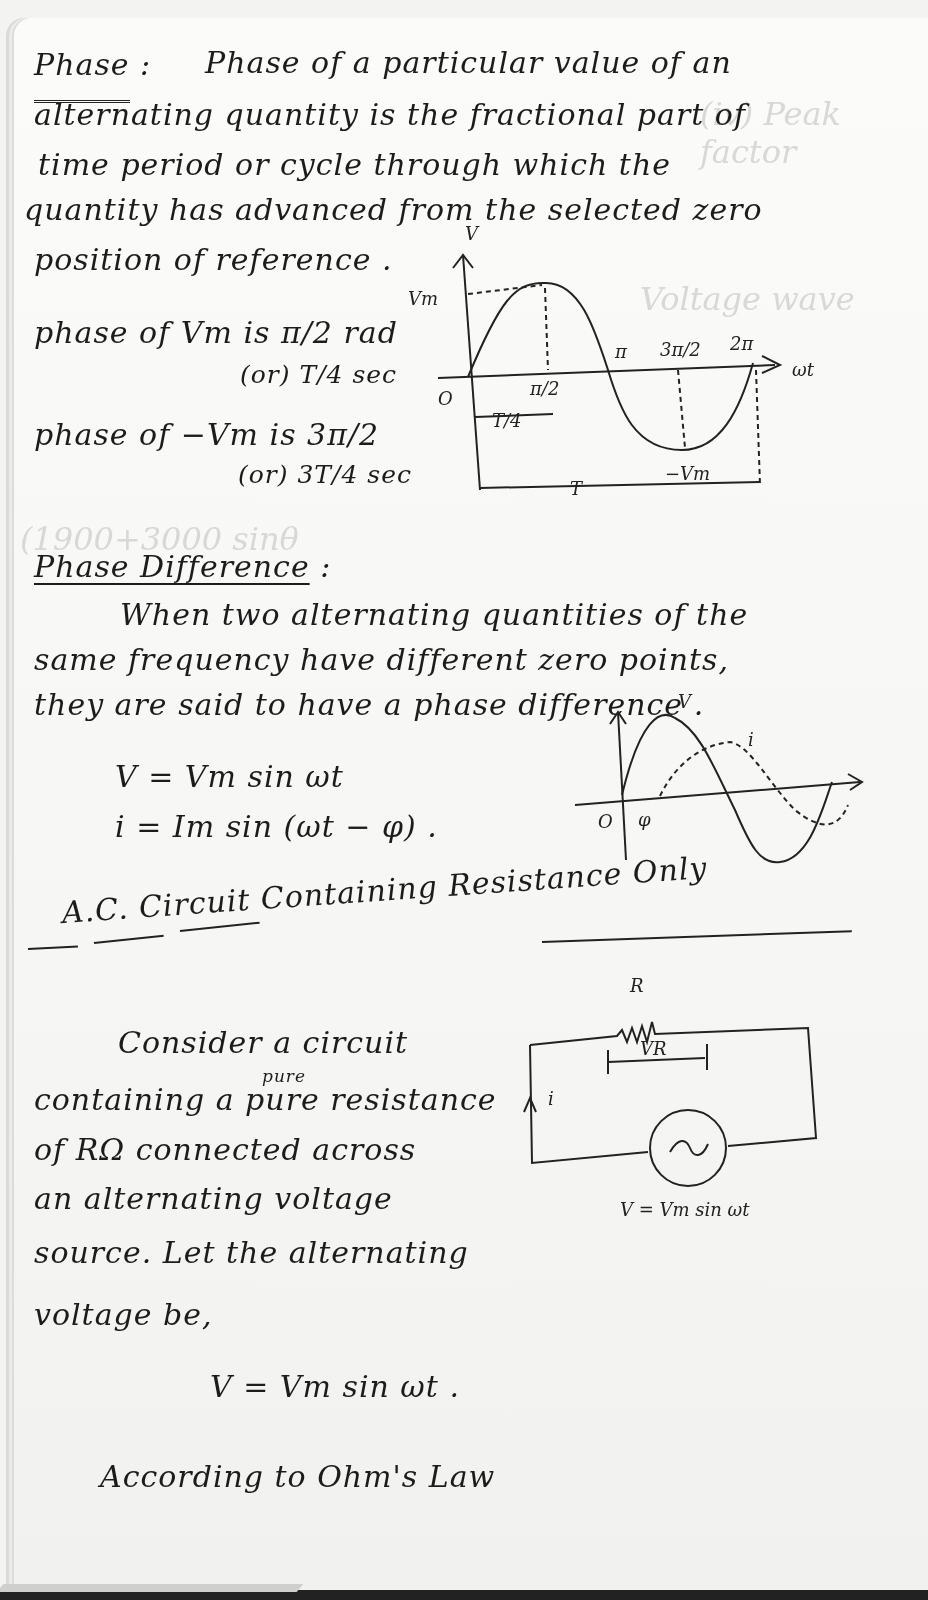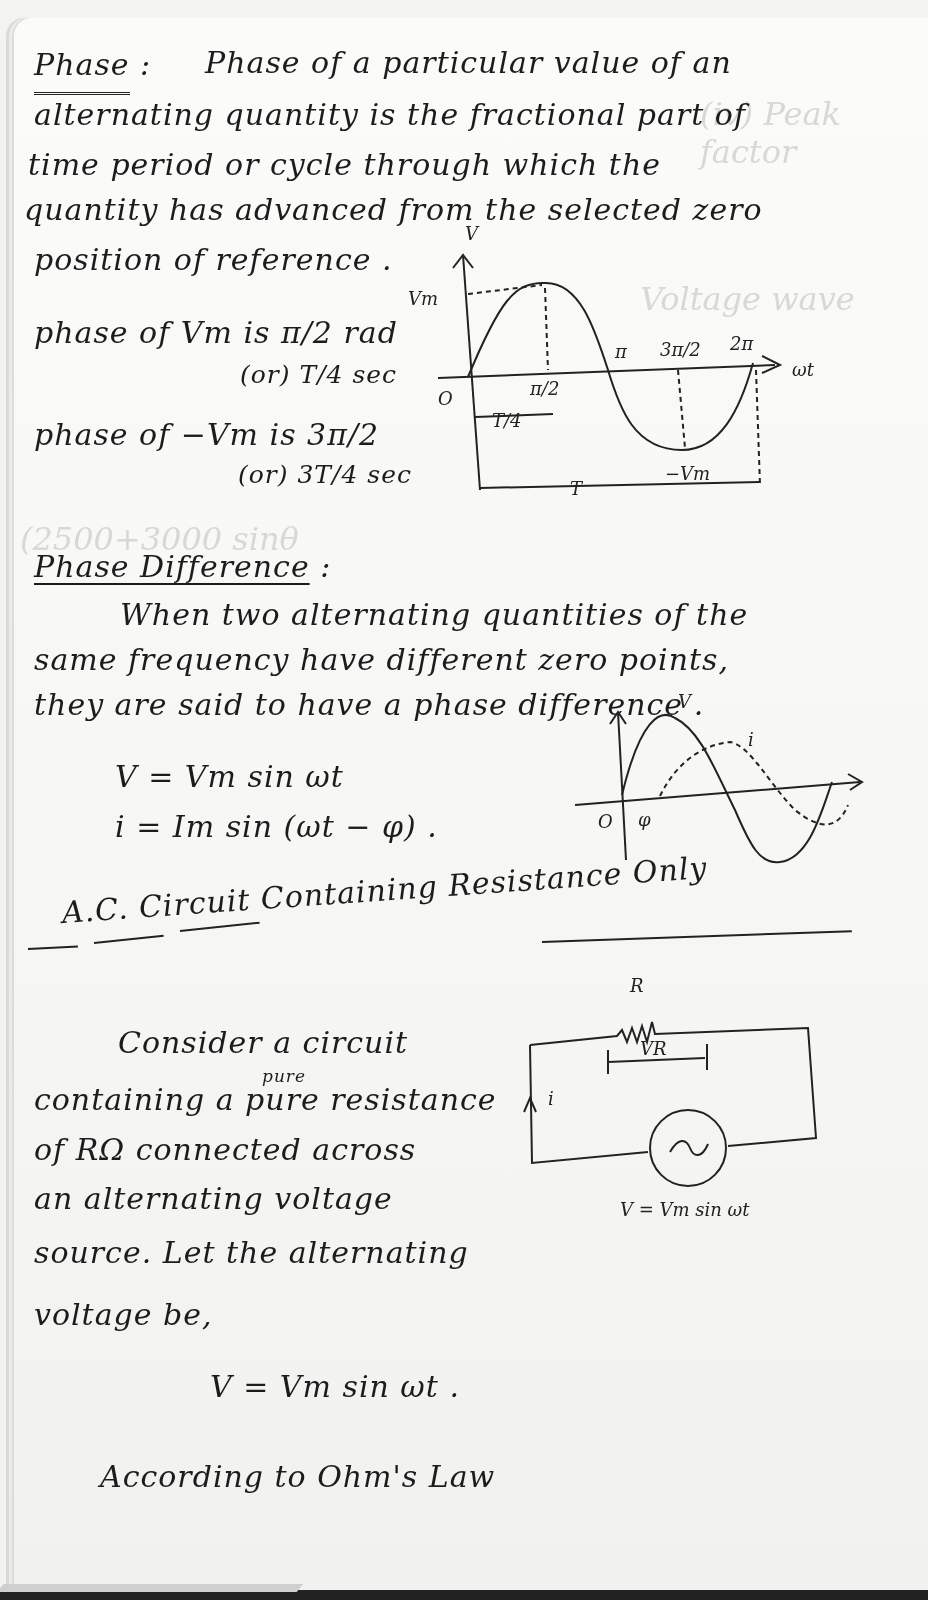--- a/index.html
+++ b/index.html
@@ -15,43 +15,43 @@
       background:linear-gradient(180deg,#fbfbfa 0%,#f6f6f4 60%,#f1f1ef 100%);
       border-radius:18px 0 0 0;
       box-shadow:-2px 0 0 #dcdcda, -5px 0 0 #ebebea, -8px 0 0 #dadad8;
     }
     .bottom-edge { position:absolute; left:0; bottom:0; width:928px; height:10px; background:#222; }
     .bottom-edge::before { content:""; position:absolute; left:0; top:-6px; width:300px; height:8px; background:#cfcfcd; transform:skewX(-40deg); }
     .hw { position:absolute; font-style:italic; font-size:30px; letter-spacing:1px; white-space:nowrap; line-height:1; }
     .hw.sm { font-size:25px; }
     .hw.xs { font-size:17px; }
     .ul { text-decoration:underline; text-decoration-thickness:2px; text-underline-offset:6px; }
-    .dul { border-bottom:3px double #222; padding-bottom:10px; }
+    .dul { border-bottom:3px double #222; padding-bottom:18px; }
     .heading-line { position:absolute; height:2px; background:#222; transform-origin:left; }
     svg { position:absolute; overflow:visible; }
     svg path, svg line, svg rect, svg circle { stroke:#222; fill:none; stroke-width:2; }
     svg text { font-family:"DejaVu Serif", serif; font-style:italic; fill:#222; font-size:18px; }
     .ghost { position:absolute; color:#d8d8d6; font-style:italic; font-size:32px; }
   </style>
 </head>
 <body>
 
 <div class="page"></div>
 
 <div class="ghost" style="left:700px;top:95px;">(iv) Peak factor</div>
 <div class="ghost" style="left:640px;top:280px;">Voltage wave</div>
-<div class="ghost" style="left:20px;top:520px;">(2500+3000 sinθ</div>
+<div class="ghost" style="left:20px;top:520px;">(1900+3000 sinθ</div>
 
 <div class="hw" style="left:34px;top:50px;">
   <span class="dul">Phase</span>
   <span>:</span>
 </div>
 <div class="hw" style="left:205px;top:48px;">Phase of a particular value of an</div>
 <div class="hw" style="left:34px;top:100px;">alternating quantity is the fractional part of</div>
-<div class="hw" style="left:28px;top:150px;">time period or cycle through which the</div>
+<div class="hw" style="left:38px;top:150px;">time period or cycle through which the</div>
 <div class="hw" style="left:24px;top:195px;">quantity has advanced from the selected zero</div>
 <div class="hw" style="left:34px;top:245px;">position of reference .</div>
 
 <div class="hw" style="left:34px;top:318px;">phase of Vm is π/2 rad</div>
 <div class="hw sm" style="left:240px;top:362px;">(or) T/4 sec</div>
 <div class="hw" style="left:34px;top:420px;">phase of −Vm is 3π/2</div>
 <div class="hw sm" style="left:238px;top:462px;">(or) 3T/4 sec</div>
 
 <svg width="400" height="300" style="left:420px;top:210px;">
   <line x1="43" y1="45" x2="60" y2="280"></line>

